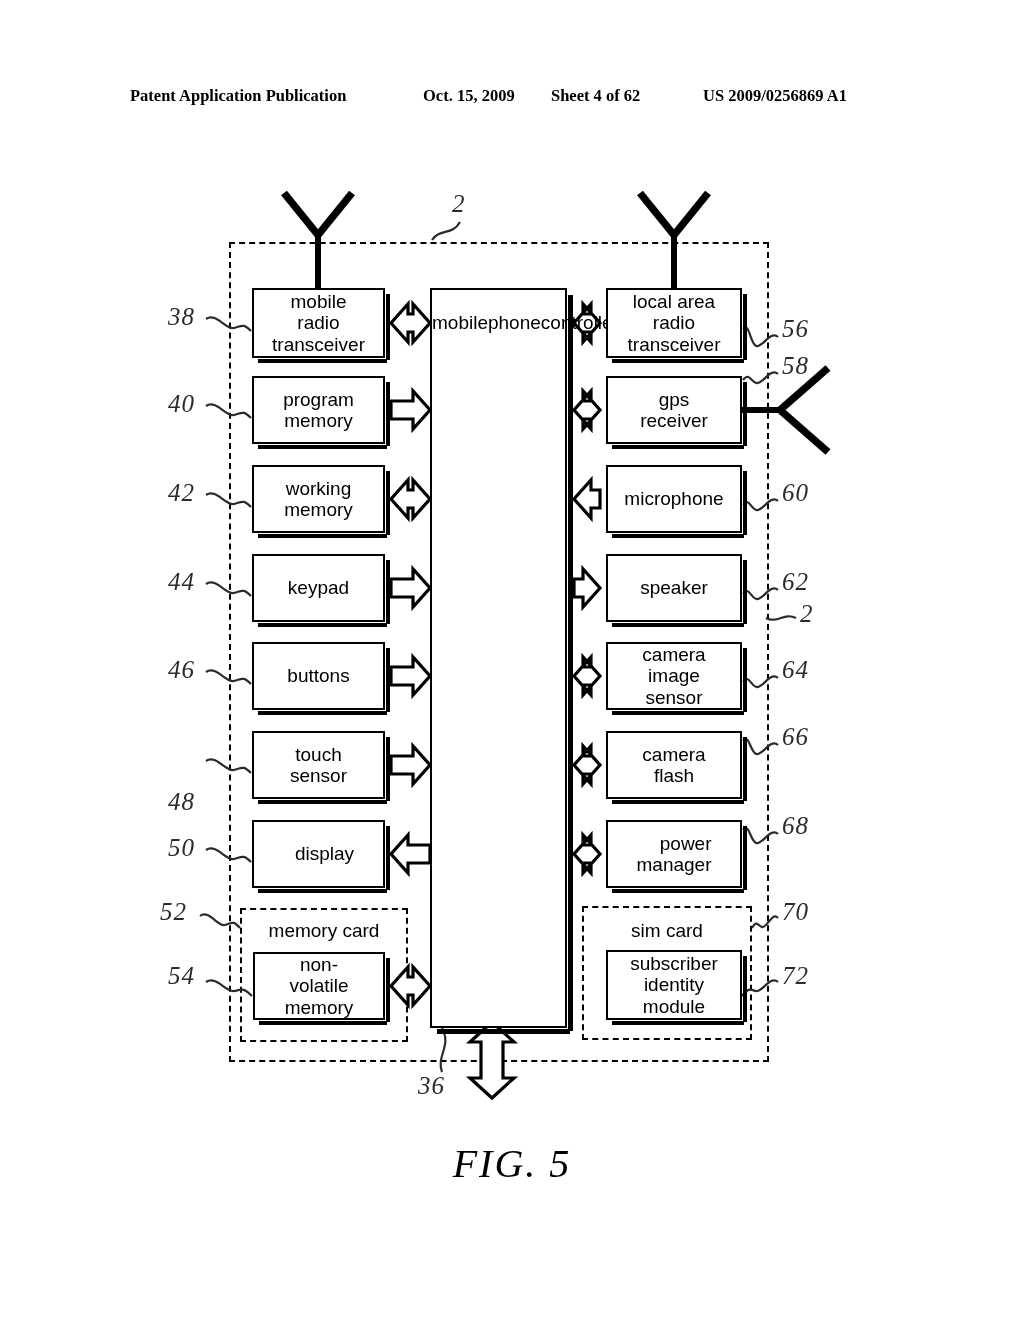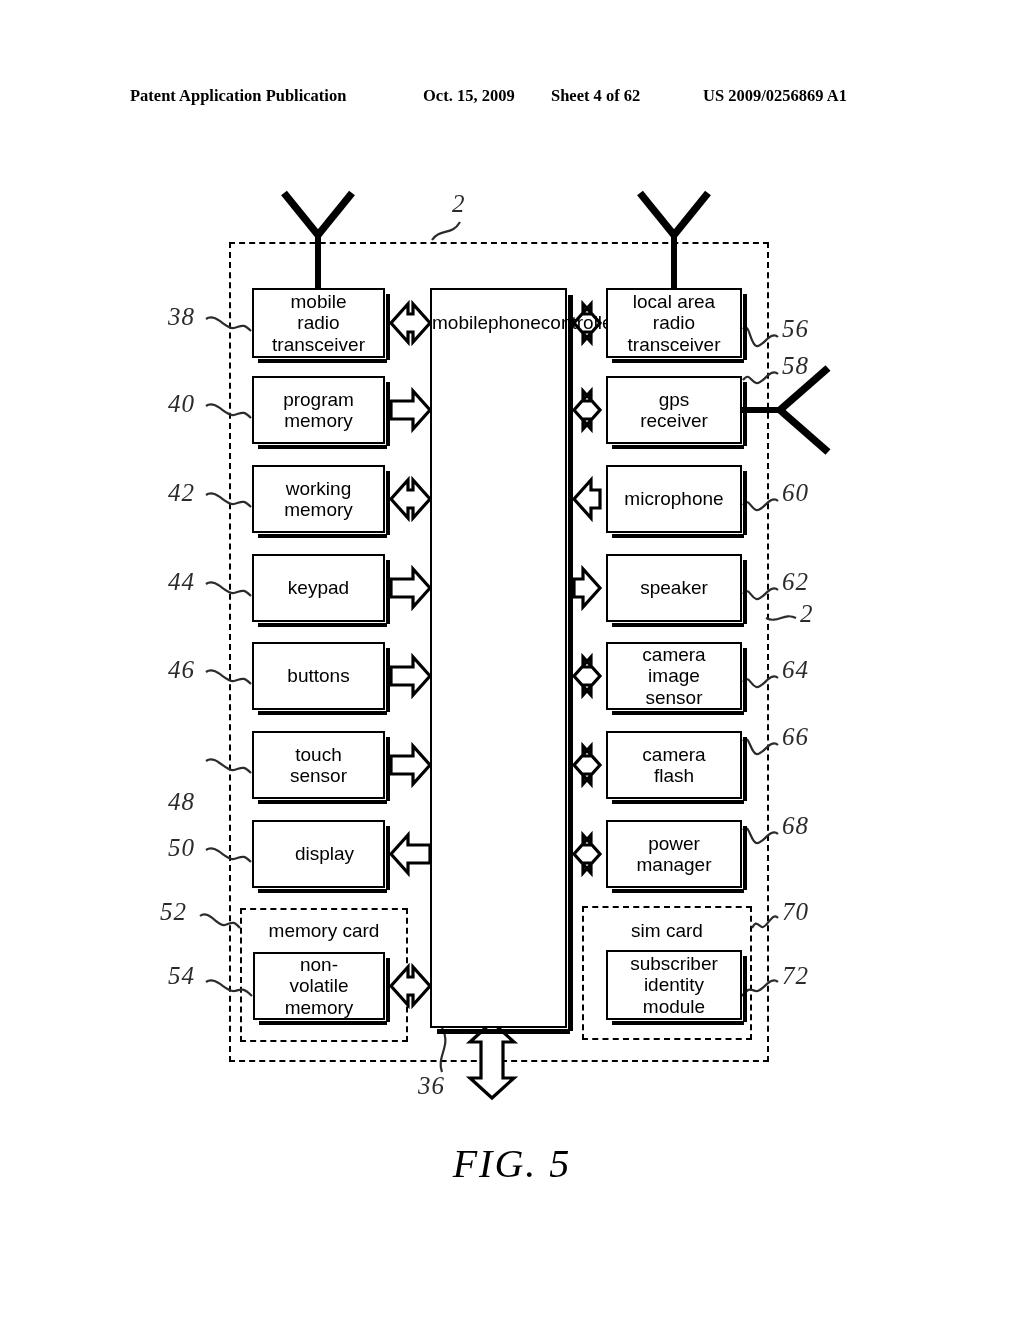--- a/index.html
+++ b/index.html
@@ -156,21 +156,21 @@
           <span>image</span>
           <span>sensor</span>
         </div>
       </div>
       <div class="blk" style="left: 606px; top: 731px; width: 136px; height: 68px;">
         <div>
           <span>camera</span>
           <span>flash</span>
         </div>
       </div>
-      <div class="blk" style="left: 606px; top: 820px; width: 136px; height: 68px;">
+      <div class="blk" style="left: 606px; top: 820px; width: 136px; height: 68px; text-align: right;">
         <div>
           <span>power</span>
           <span>manager</span>
         </div>
       </div>
     </div>
   <div id="card-blocks">
       <div class="blk" style="left: 253px; top: 952px; width: 132px; height: 68px;">
         <div>
           <span>non-</span>

